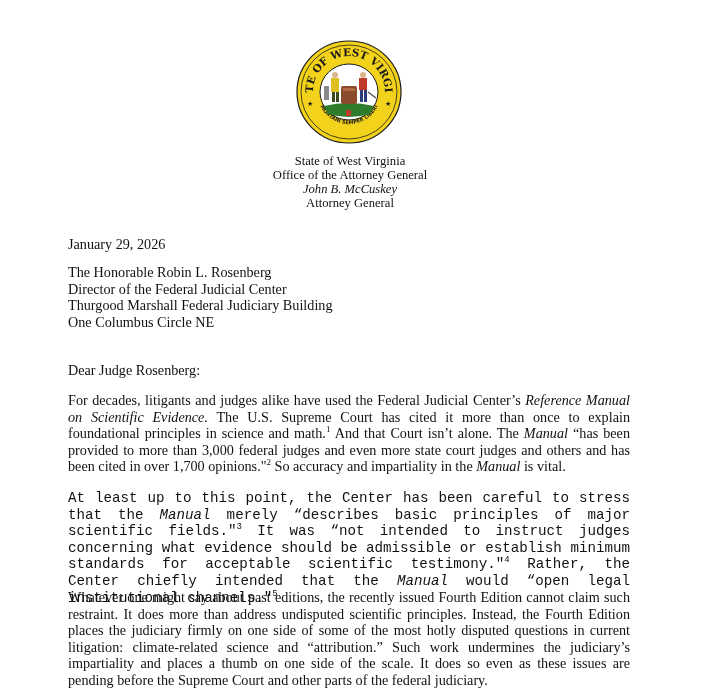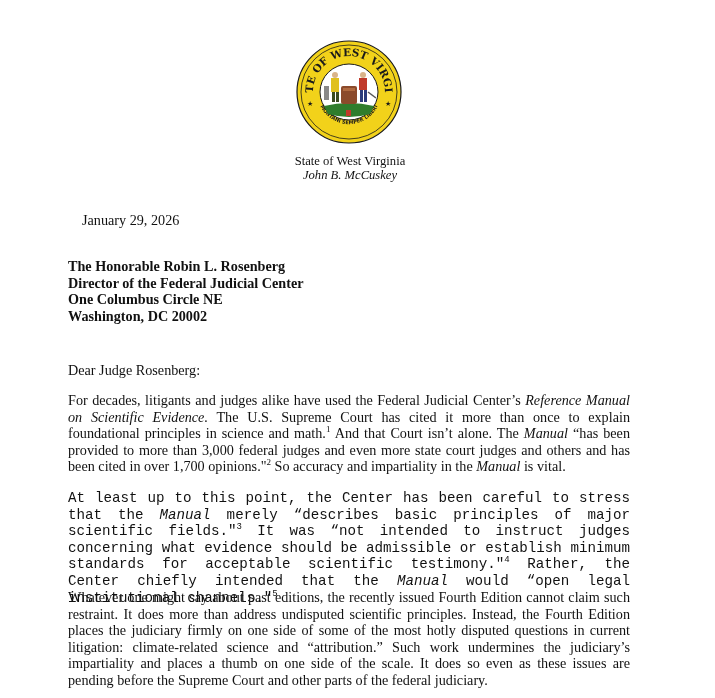--- a/index.html
+++ b/index.html
@@ -14,22 +14,22 @@
   }
   .letterhead {
     position: absolute; left: 200px; top: 154px; width: 300px;
     text-align: center; font-family: "Liberation Serif", serif; font-size: 12.6px; line-height: 14px;
   }
   .letterhead .it { font-style: italic; }
   .body-text {
     position: absolute; left: 68px; width: 562px;
     font-family: "Liberation Serif", serif; font-size: 14.2px; line-height: 16.6px;
   }
-  .date { top: 212px; margin-left: 14px; }
-  .address { top: 258px; font-weight: bold; }
+  .date { top: 236px; }
+  .address { top: 264px; }
   .salutation { top: 362px; }
   .para { text-align: justify; }
   .p1 { top: 392px; }
   .p2 { top: 490px; font-family: Liberation Mono, monospace; }
   .p3 { top: 589px; }
   .it { font-style: italic; text-align: center; }
   sup { font-size: 9px; line-height: 0; vertical-align: super; }
   .line { display: block; }
 </style>
 </head>
@@ -67,30 +67,32 @@
     <rect x="63" y="38" width="8" height="12" fill="#c03a2a"></rect>
     <rect x="64" y="50" width="3" height="12" fill="#2a3a7a"></rect>
     <rect x="68" y="50" width="3" height="12" fill="#2a3a7a"></rect>
     <path d="M 72 52 L 80 58" stroke="#555" stroke-width="1.5"></path>
     <rect x="28" y="46" width="5" height="14" fill="#888"></rect>
     <rect x="50" y="70" width="5" height="6" fill="#c03a2a"></rect>
   </svg>
 
   <div class="letterhead">
     <div>State of West Virginia</div>
+    <div>Office of the Attorney General</div>
     <div class="it">John B. McCuskey</div>
+    <div>Attorney General</div>
   </div>
 
   <div class="body-text date">January 29, 2026</div>
 
   <div class="body-text address">
     <span class="line">The Honorable Robin L. Rosenberg</span>
     <span class="line">Director of the Federal Judicial Center</span>
+    <span class="line">Thurgood Marshall Federal Judiciary Building</span>
     <span class="line">One Columbus Circle NE</span>
-    <span class="line">Washington, DC 20002</span>
   </div>
 
   <div class="body-text salutation">Dear Judge Rosenberg:</div>
 
   <div class="body-text para p1"><span>For decades, litigants and judges alike have used the Federal Judicial Center’s </span><span class="it">Reference Manual on Scientific Evidence.</span><span>  The U.S. Supreme Court has cited it more than once to explain foundational principles in science and math.</span><sup>1</sup><span>  And that Court isn’t alone.  The </span><span class="it">Manual</span><span> “has been provided to more than 3,000 federal judges and even more state court judges and others and has been cited in over 1,700 opinions."</span><sup>2</sup><span>  So accuracy and impartiality in the </span><span class="it">Manual</span><span> is vital.</span></div>
 
   <div class="body-text para p2"><span>At least up to this point, the Center has been careful to stress that the </span><span class="it">Manual</span><span> merely “describes basic principles of major scientific fields."</span><sup>3</sup><span>  It was “not intended to instruct judges concerning what evidence should be admissible or establish minimum standards for acceptable scientific testimony."</span><sup>4</sup><span>  Rather, the Center chiefly intended that the </span><span class="it">Manual</span><span> would “open legal institutional channels."</span><sup>5</sup></div>
 
   <div class="body-text para p3">Whatever one might say about past editions, the recently issued Fourth Edition cannot claim such restraint.  It does more than address undisputed scientific principles.  Instead, the Fourth Edition places the judiciary firmly on one side of some of the most hotly disputed questions in current litigation: climate-related science and “attribution.”  Such work undermines the judiciary’s impartiality and places a thumb on one side of the scale.  It does so even as these issues are pending before the Supreme Court and other parts of the federal judiciary.</div>
 

